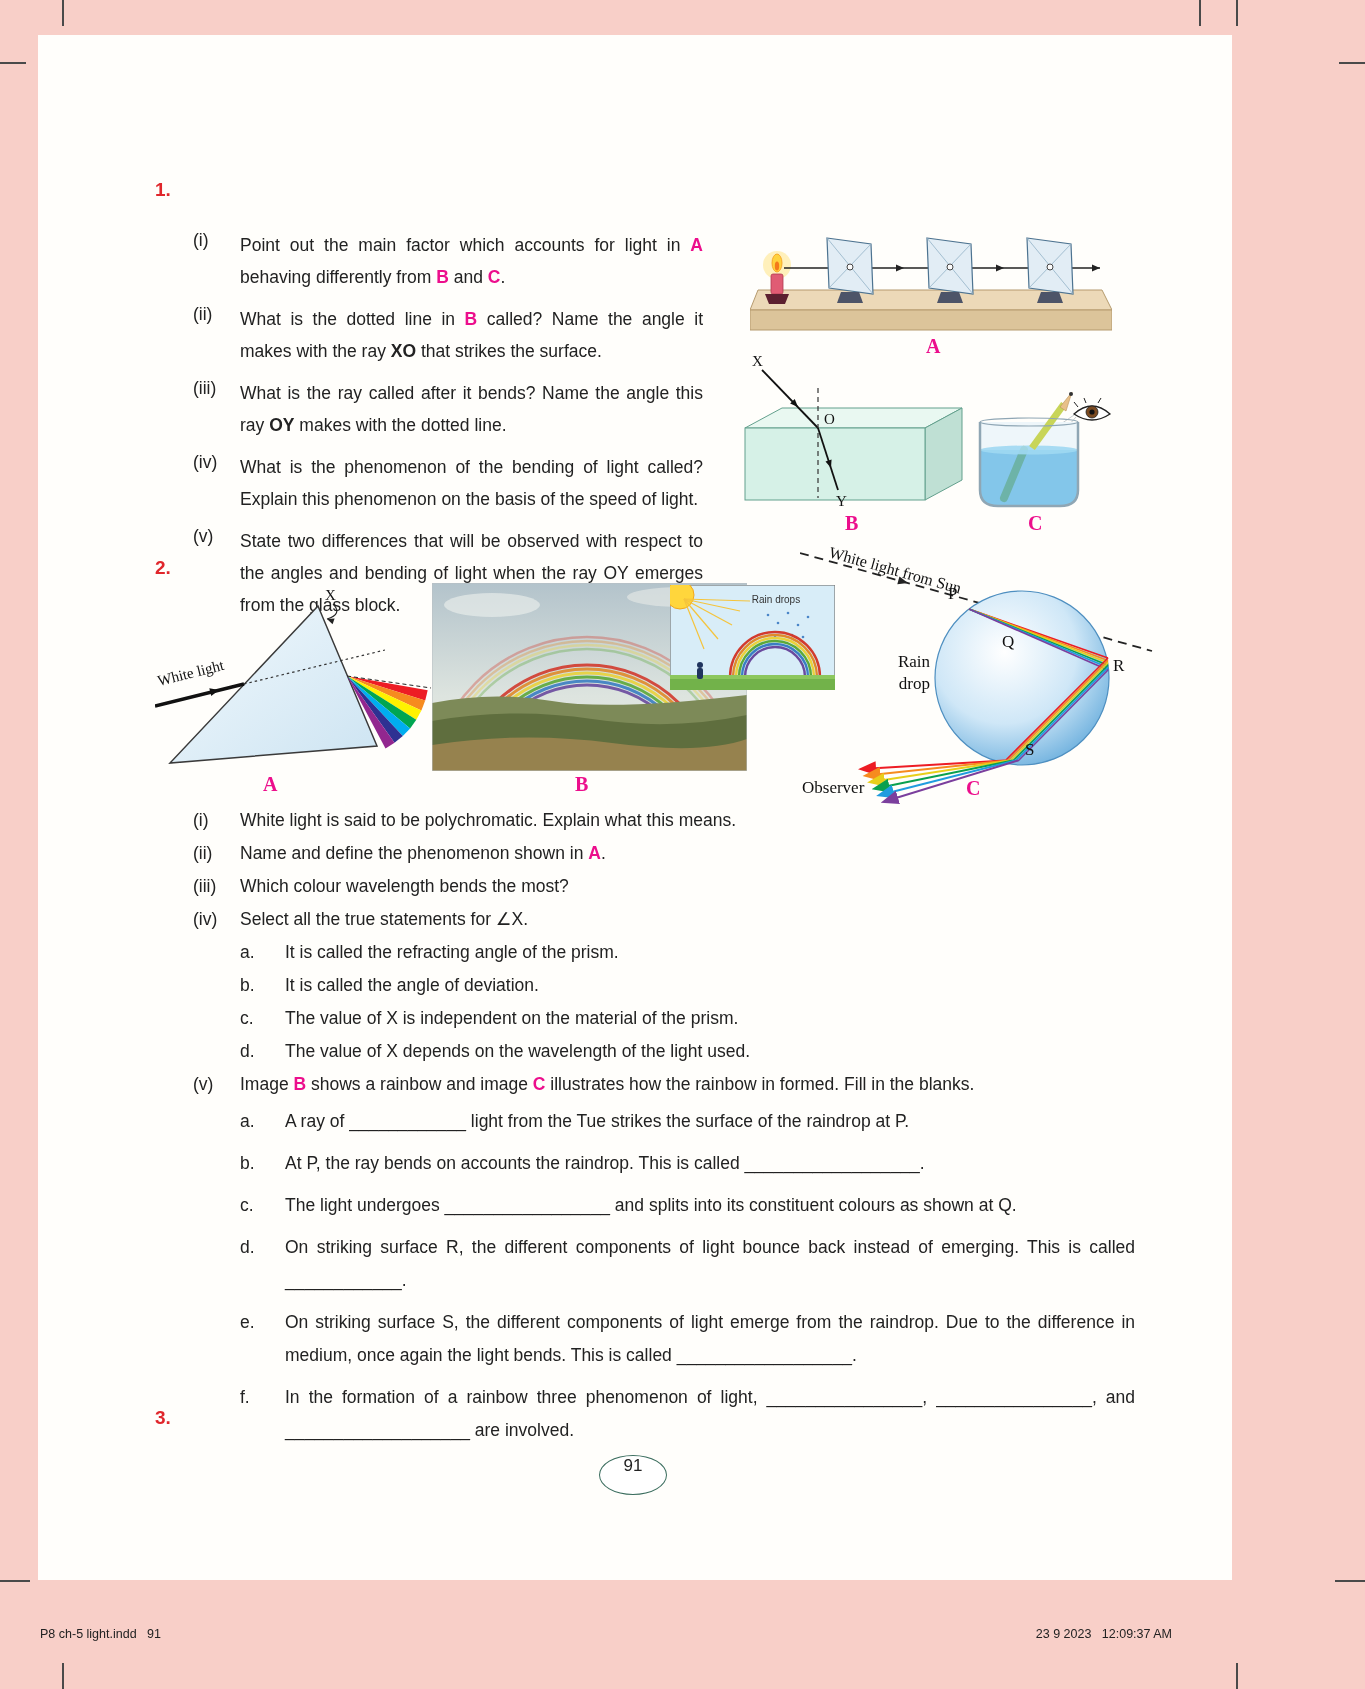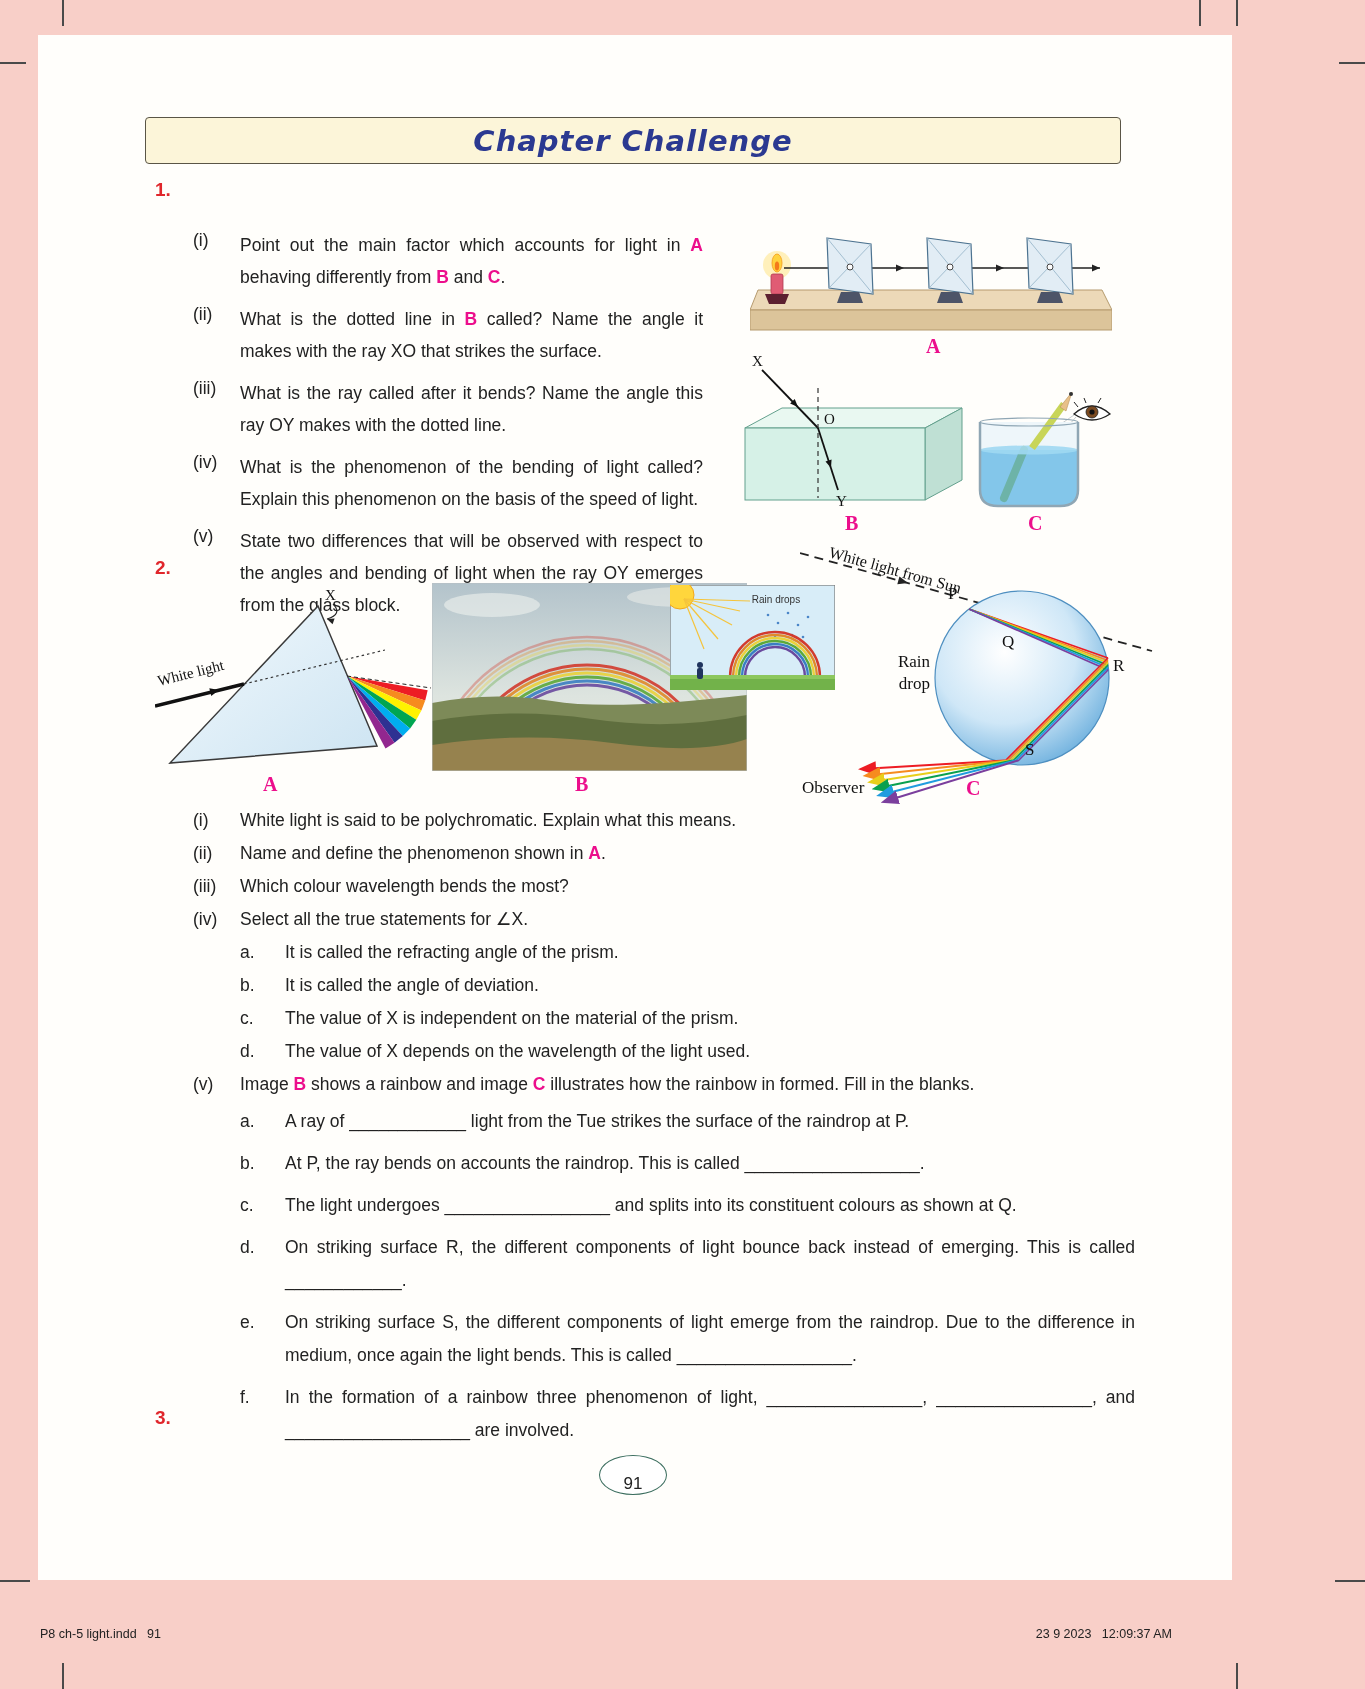--- a/index.html
+++ b/index.html
@@ -15,27 +15,27 @@
   .sub{display:flex;margin-bottom:10px}
   .slabel{flex:0 0 47px;font-size:17.5px;line-height:23px}
   .stext{flex:1;font-size:17.5px;line-height:32px;text-align:justify}
   .q2subs .sub{margin-bottom:9px}
   .q2subs .slabel,.q2subs .stext{line-height:24px}
   .optwrap,.blankwrap{margin-left:47px}
   .opt .slabel{flex:0 0 45px}
   .blank{margin-bottom:0}
   .blank .slabel,.blank .stext{line-height:33px}
   .m{color:#ec0e8c;font-weight:700}
-  .b{font-weight:400}
+  .b{font-weight:700}
   .fig{position:absolute}
   .figlabel{position:absolute;font-family:"Liberation Serif","DejaVu Serif",serif;font-weight:700;font-size:20px;color:#ec0e8c}
   .q3row{position:absolute;display:flex;left:117px;top:1372px;width:1000px}
   .q3row .qn{flex:0 0 38px;font-weight:700;font-size:19px;color:#e0262b}
   .q3row .qt{font-size:17.5px}
-  .oval{position:absolute;left:561px;top:1420px;width:68px;height:40px;border:1.6px solid #3c6e5f;border-radius:50%;display:flex;align-items:flex-end;justify-content:center;font-size:17px;background:#fff}
+  .oval{position:absolute;left:561px;top:1420px;width:68px;height:40px;border:1.6px solid #3c6e5f;border-radius:50%;display:flex;align-items:flex-start;justify-content:center;font-size:17px;background:#fff}
   .footer{position:absolute;font-size:12.5px;color:#222;white-space:pre}
   svg text{font-family:"Liberation Serif","DejaVu Serif",serif}
   .st{font-size:15px;fill:#111}
   .sl{font-size:15px;fill:#111}
   .sl2{font-size:16px;fill:#111}
   .lab{font-size:17px;fill:#111}
   .ins{font-size:10px;fill:#333;font-family:"Liberation Sans",sans-serif}
 </style>
 </head>
 <body>
@@ -47,23 +47,20 @@
   <div class="crop" style="left:1199px;top:0;width:1.5px;height:26px"></div>
   <div class="crop" style="left:1236px;top:0;width:1.5px;height:26px"></div>
   <div class="crop" style="left:1339px;top:62px;width:26px;height:1.5px"></div>
   <div class="crop" style="left:0;top:1580px;width:30px;height:1.5px"></div>
   <div class="crop" style="left:62px;top:1663px;width:1.5px;height:26px"></div>
   <div class="crop" style="left:1335px;top:1580px;width:30px;height:1.5px"></div>
   <div class="crop" style="left:1236px;top:1663px;width:1.5px;height:26px"></div>
 
   <div class="sheet">
 
-    <div class="hdr-box">
-      <span class="hdr-title">Chapter Challenge</span>
-    </div>
 
     <span class="qnum" style="left:117px;top:144px">1.</span>
 
     <div class="subs" style="left:155px;top:194px;width:510px">
       <div class="sub">
         <span class="slabel">(i)</span>
         <span class="stext"><span>Point out the main factor which accounts for light in </span><span class="m">A</span><span> behaving differently from </span><span class="m">B</span><span> and </span><span class="m">C</span><span>.</span></span>
       </div>
       <div class="sub">
         <span class="slabel">(ii)</span>

